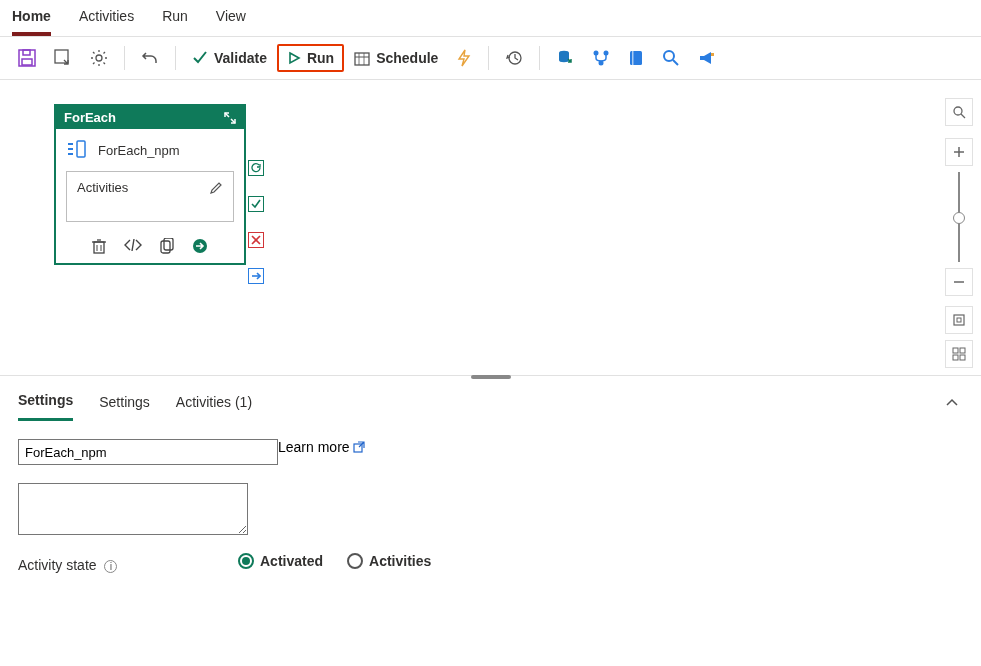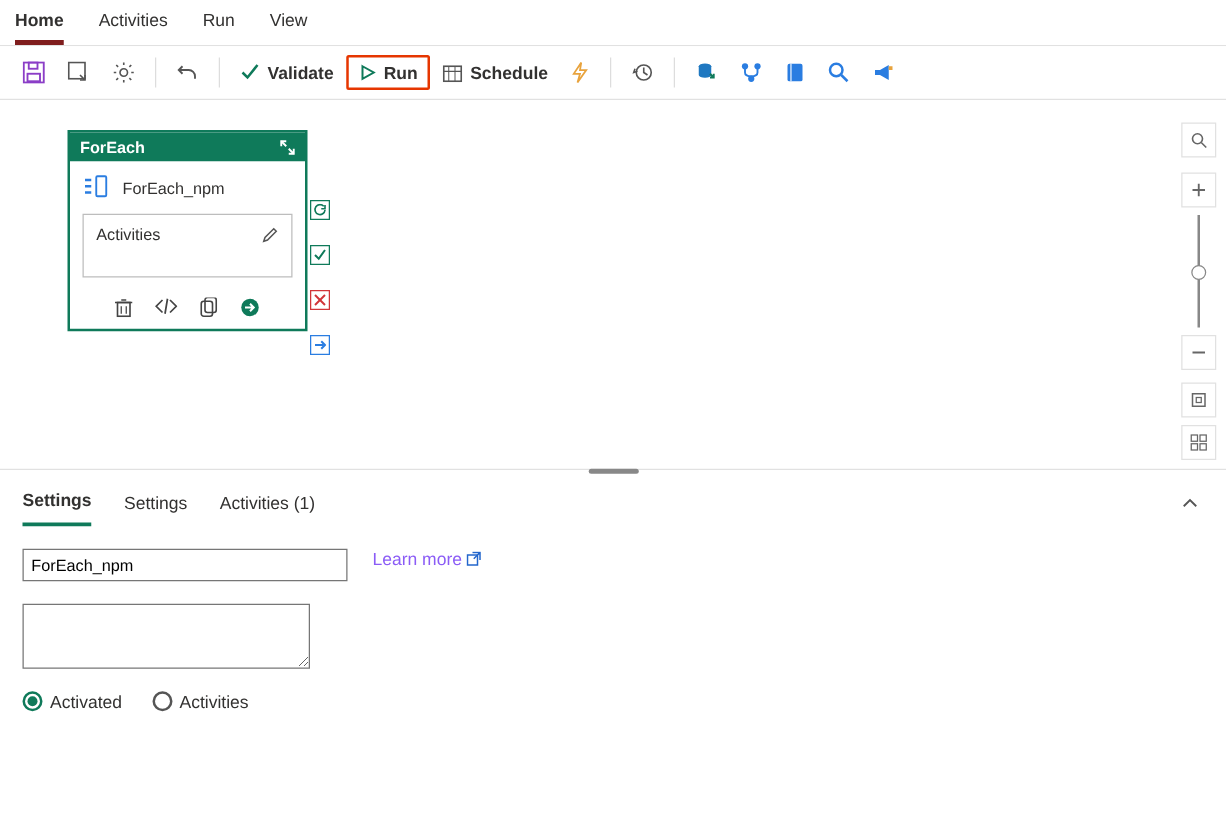--- a/index.html
+++ b/index.html
@@ -53,23 +53,23 @@
 .props { padding: 10px 18px; }
 .prop-tabs { display:flex; gap:26px; border-bottom: none; margin-bottom: 6px; align-items:center;}
 .prop-tab { padding: 6px 0 10px 0; font-size:14px; cursor:pointer; }
 .prop-tab.active { font-weight:600; border-bottom: 3px solid #0f7a5a; }
 .collapse-caret { margin-left:auto; padding-right:4px; cursor:pointer;}
 .prop-row { display:flex; align-items:flex-start; margin-top:18px; }
 .prop-label { width: 220px; font-size:14px; padding-top:4px;}
 .req { color:#d13438; margin-left:4px; }
 .text-input { width:260px; height:26px; border:1px solid #767676; padding:2px 6px; font-size:13px; }
 .textarea-input { width:230px; height:52px; border:1px solid #767676; padding:2px 6px; resize:both; font-family:inherit; font-size:13px;}
-.learn-link { margin-left:20px; color:#8b5cf6; font-size:14px; cursor:pointer;text-align:center;}
+.learn-link { margin-left:0; color:#000000; font-size:14px; cursor:pointer;text-align:center;}
 .radio-row { display:flex; gap:24px; align-items:center; }
-.radio { display:flex; gap:6px; font-size:14px;}
+.radio { display:flex; gap:6px; font-size:14px;font-weight:bold;}
 .radio-circle { width:16px; height:16px; border:2px solid #555; border-radius:50%; display:flex; align-items:center; justify-content:center;}
 .radio-circle.sel { border-color:#0f7a5a;}
 .radio-dot { width:8px; height:8px; background:#0f7a5a; border-radius:50%;}
 .info-icon { font-size:11px; border:1px solid #888; border-radius:50%; width:13px; height:13px; display:inline-flex; align-items:center; justify-content:center; margin-left:4px; color:#666; cursor:default;}
 </style>
 </head>
 <body>
 
 <div class="menu-tabs">
   <div class="menu-tab active">Home</div>
@@ -312,20 +312,24 @@
             <path d="M5 1 h6 v6 M11 1 l-5 5" fill="none" stroke="#2266cc" stroke-width="1.2"></path>
           </svg>
       </span>
     </div>
 
     <div class="prop-row">
       <textarea class="textarea-input" style=""></textarea>
     </div>
 
     <div class="prop-row">
+      <div class="prop-label">
+        <span>Activity state</span>
+        <span class="info-icon">i</span>
+      </div>
       <div class="radio-row">
         <div class="radio">
           <div class="radio-circle sel">
               <div class="radio-dot"></div>
             </div>
           <span>Activated</span>
         </div>
         <div class="radio">
           <div class="radio-circle"></div>
           <span>Activities</span>

